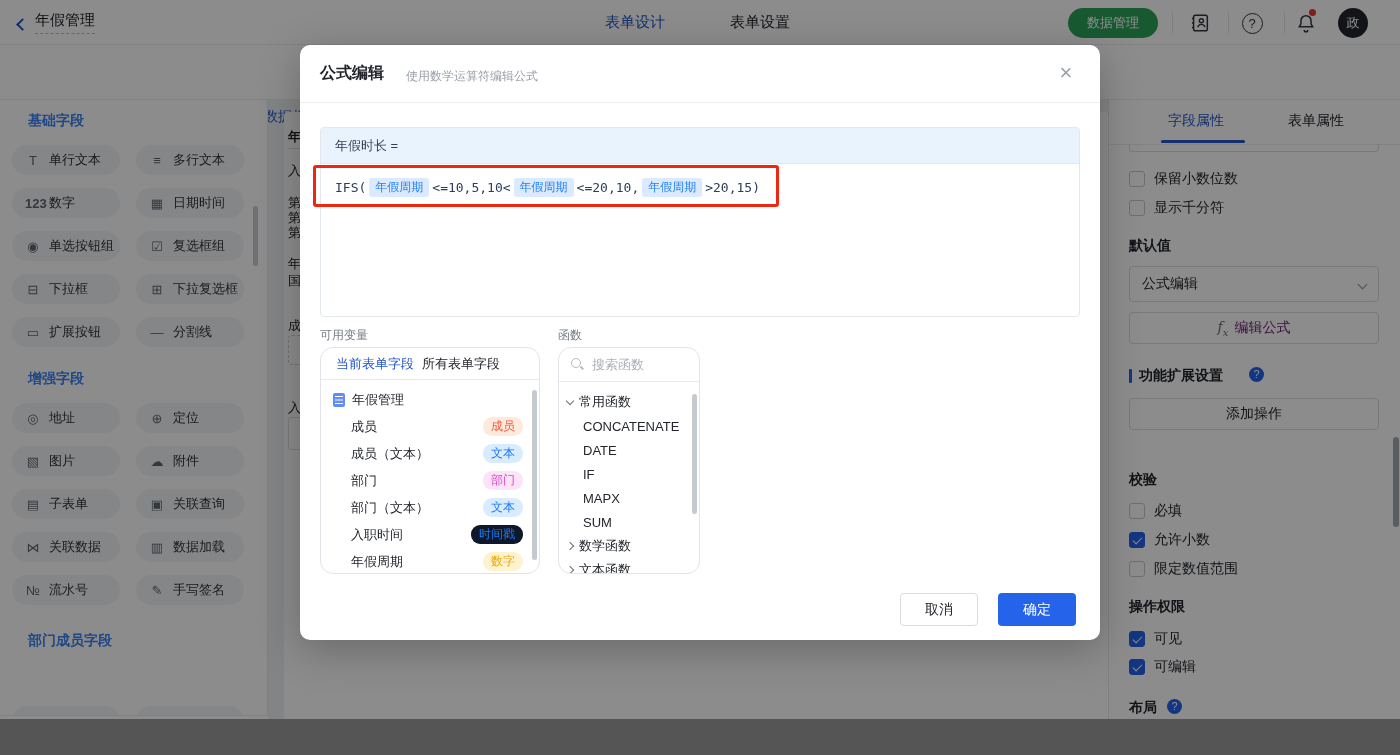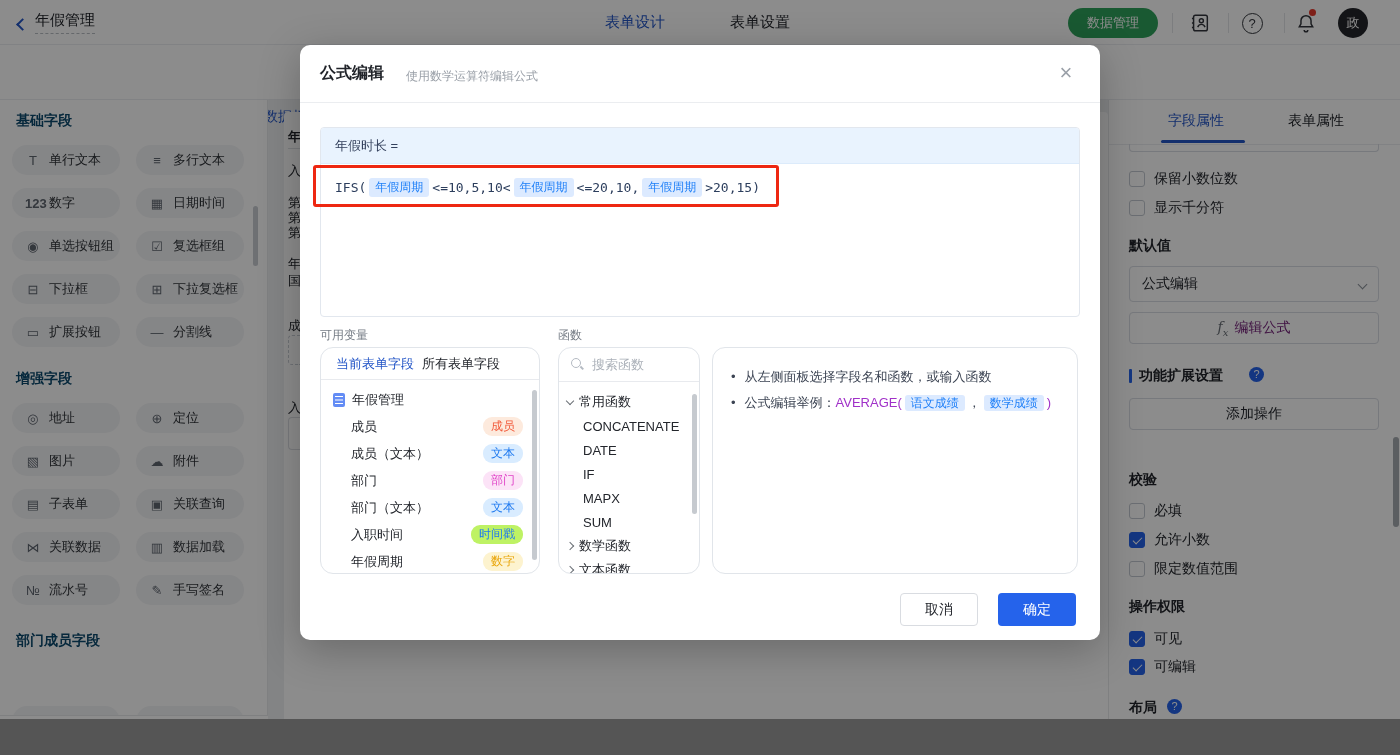--- a/index.html
+++ b/index.html
@@ -22,21 +22,21 @@
 
   
   .toolbar{position:absolute;left:0;top:45px;width:1400px;height:55px;background:#fff;border-bottom:1px solid #ebedf0}
   .tool-item{position:absolute;top:63px;display:flex;align-items:center;gap:6px;color:#2456c7;font-size:14px}
   .btn-preview{position:absolute;left:1167px;top:58px;width:77px;height:33px;border-radius:17px;border:1px solid #2a62e9;color:#2a62e9;background:#fff;font-size:14px;display:flex;align-items:center;justify-content:center}
   .btn-save{position:absolute;left:1258px;top:58px;width:66px;height:33px;border-radius:17px;background:#2a62e9;color:#fff;font-size:14px;display:flex;align-items:center;justify-content:center}
   .btn-share{position:absolute;left:1336px;top:58px;width:33px;height:33px;border-radius:50%;background:#e5eeff;display:flex;align-items:center;justify-content:center}
 
   
   .sidebar{position:absolute;left:0;top:100px;width:268px;height:615px;background:#fff;border-right:1px solid #e8e9eb}
-  .sec-title{position:absolute;left:16px;font-size:14px;font-weight:bold;color:#0c4a6e}
+  .sec-title{position:absolute;left:28px;font-size:14px;font-weight:bold;color:#3b82f6}
   .fgrid{position:absolute;left:12px;width:244px;display:flex;flex-wrap:wrap;gap:13px 16px}
   .fbtn{width:108px;height:30px;border-radius:15px;background:#f3f4f6;display:flex;align-items:center;padding-left:13px;gap:8px;font-size:13px;color:#2f3338;cursor:pointer}
   .fbtn .g{width:16px;text-align:center;font-size:13px;color:#5f6670;flex:none}
   .g123{font-size:9px;font-weight:bold;letter-spacing:0}
   .person{position:relative;width:16px;height:15px;flex:none}
   .person::before{content:"";position:absolute;top:0;left:5px;width:6px;height:6px;border:1.5px solid #5f6670;border-radius:50%}
   .person::after{content:"";position:absolute;bottom:0;left:2px;width:11px;height:6px;border:1.5px solid #5f6670;border-bottom:none;border-radius:6px 6px 0 0}
   .recycle{position:absolute;left:0;top:715px;width:268px;height:40px;background:#fff;border-top:1px solid #e8e9eb;display:flex;align-items:center;justify-content:center;gap:7px;font-size:14px;color:#3f444c;z-index:3}
   .sb-thumb{position:absolute;left:253px;top:106px;width:5px;height:60px;border-radius:3px;background:#c9ccd2}
 
@@ -85,21 +85,21 @@
   .vp-tabs{height:32px;border-bottom:1px solid #e8eaee;display:flex;align-items:center;font-size:13px}
   .vp-tab{cursor:pointer;color:#23262c}
   .vp-tab.active{color:#2456c7}
   .v-row{height:27px;display:flex;align-items:center;font-size:13px;color:#23262c}
   .docicon{width:12px;height:14px;background:#638cf5;border-radius:2px;position:relative;flex:none}
   .docicon::after{content:"";position:absolute;left:2px;top:3px;width:8px;height:1.5px;background:#fff;box-shadow:0 3.5px 0 #fff,0 7px 0 #fff}
   .tag{font-size:12px;padding:1px 8px;border-radius:9px;margin-left:auto;margin-right:16px}
   .tag-member{background:#fdeadd;color:#f25a3b}
   .tag-text{background:#d9ecff;color:#1f7af0}
   .tag-dept{background:#fce3f7;color:#e043c8}
-  .tag-time{background:#bef264;color:#1f7af0}
+  .tag-time{background:#0f172a;color:#1f7af0}
   .tag-num{background:#fdf3cf;color:#e9a50a}
   .v-thumb{position:absolute;right:2px;top:42px;width:5px;height:170px;border-radius:3px;background:#c6cacf}
   .srch{height:34px;border-bottom:1px solid #e8eaee;display:flex;align-items:center;padding-left:12px;gap:8px}
   .mag{position:relative;width:13px;height:13px;flex:none}
   .mag::before{content:"";position:absolute;left:0;top:0;width:8px;height:8px;border:1.5px solid #b4bac2;border-radius:50%}
   .mag::after{content:"";position:absolute;left:9px;top:9px;width:4px;height:1.5px;background:#b4bac2;transform:rotate(45deg)}
   .srch-ph{font-size:13px;color:#aab0b8}
   .fn-row{height:24px;display:flex;align-items:center;font-size:13px;color:#23262c}
   .tchev{display:inline-block;width:6px;height:6px;border-right:1.4px solid #6b7076;border-bottom:1.4px solid #6b7076;flex:none}
   .tchev.open{transform:rotate(45deg);margin:-2px 6px 0 8px}
@@ -445,24 +445,18 @@
             <span>数学函数</span>
           </div>
         <div class="fn-row">
             <span class="tchev closed"></span>
             <span>文本函数</span>
           </div>
       </div>
       <span class="fn-thumb"></span>
     </div>
 
-    <div class="panel tips" style="left:412px;width:366px">
-      <div><span class="b">•</span><span>从左侧面板选择字段名和函数，或输入函数</span></div>
-      <div>
-        <span class="b">•</span><span>公式编辑举例：</span><span class="fnc">AVERAGE(</span><span class="chip">语文成绩</span><span>，</span><span class="chip">数学成绩</span><span class="fnc">)</span>
-      </div>
-    </div>
 
     <span class="m-btn m-cancel">取消</span>
     <span class="m-btn m-ok">确定</span>
   </div>
 
 </div>
 
 </body></html>

